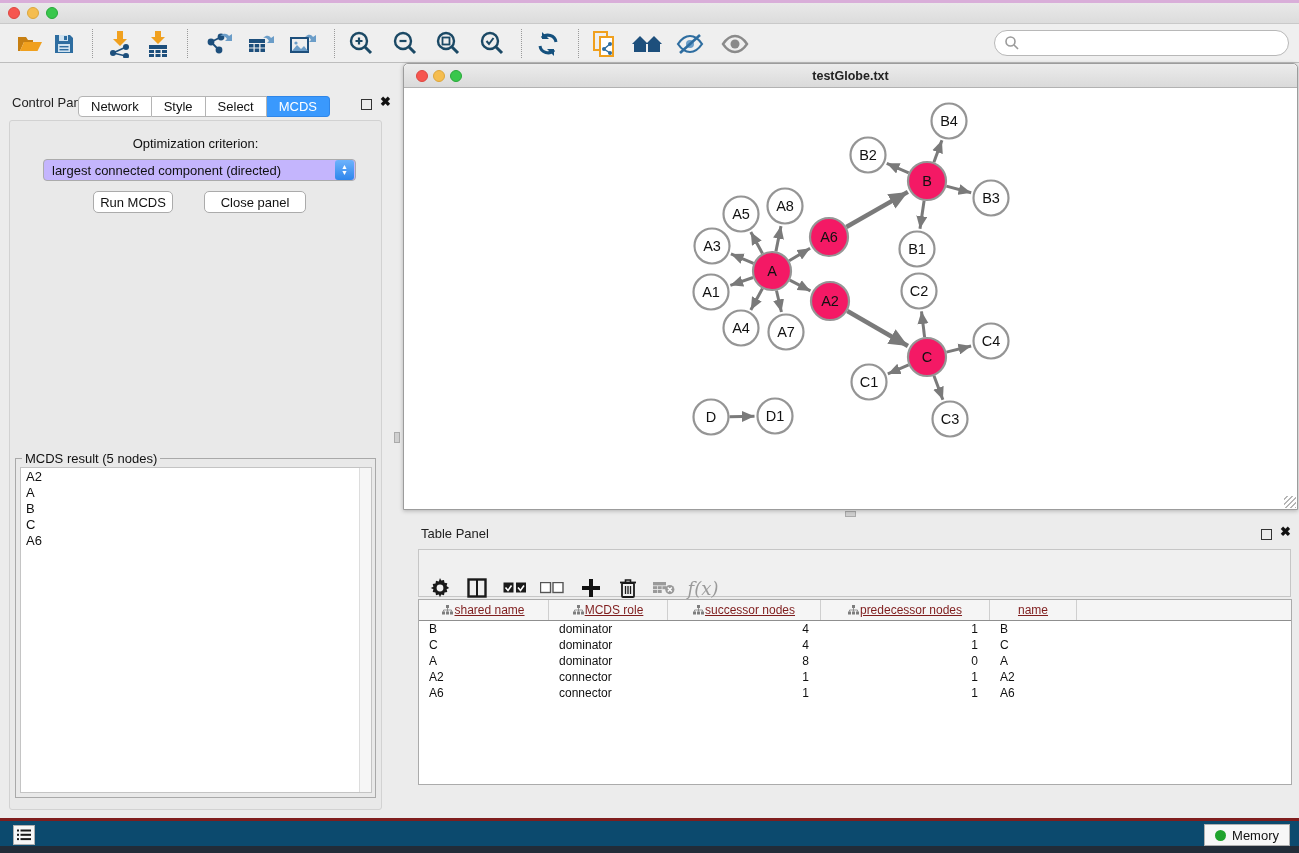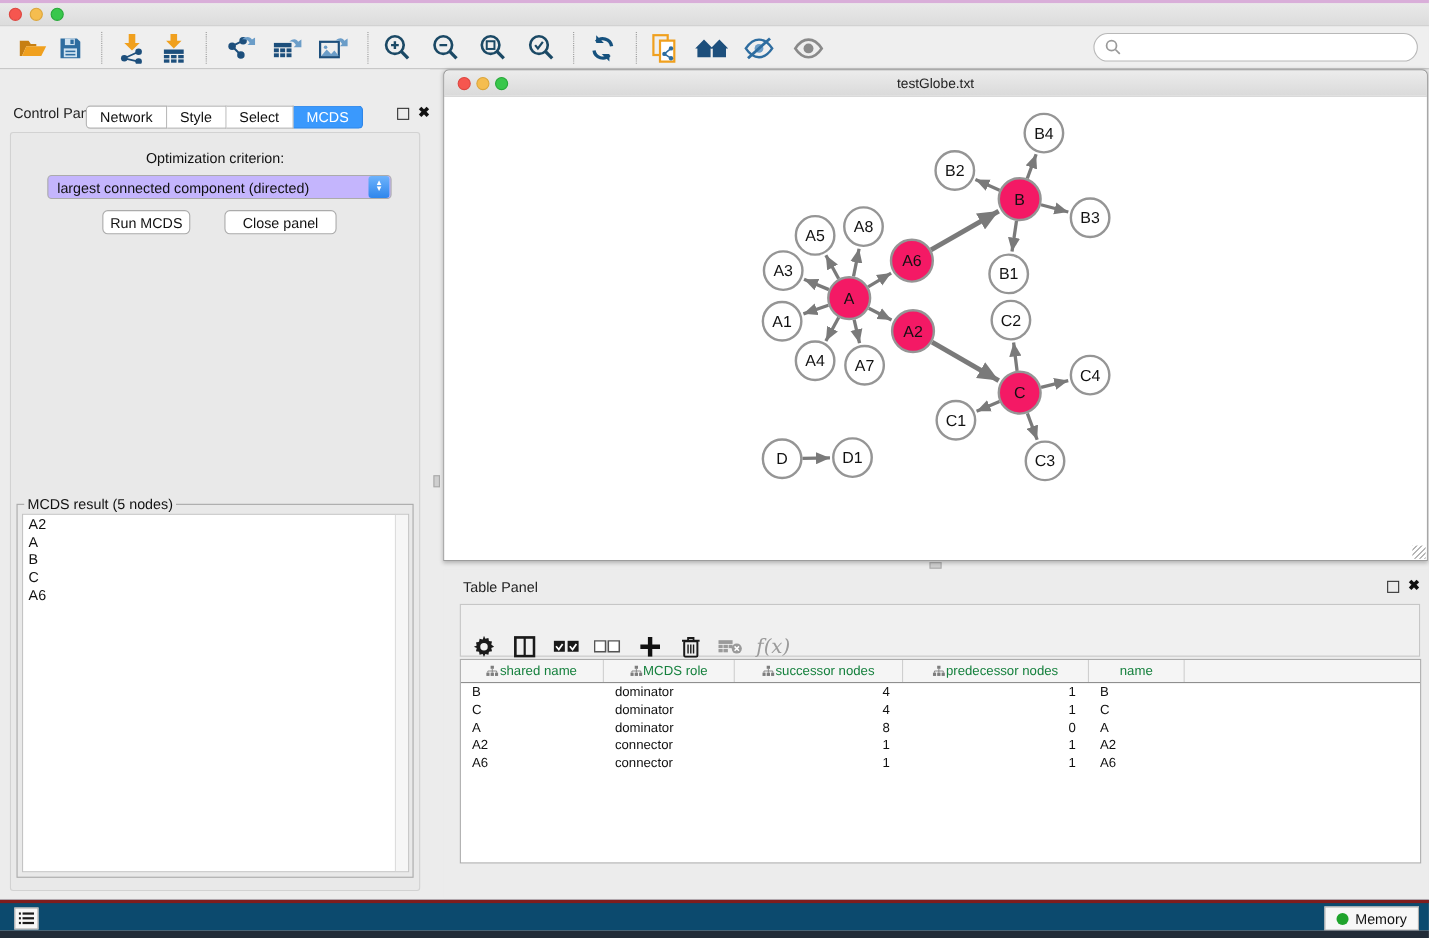--- a/index.html
+++ b/index.html
@@ -42,35 +42,35 @@
   #opt-stepper span { color:#fff; font-size:7px; line-height:6px; }
   .cp-btn { position:absolute; top:70px; height:22px; background:#fff; border:1px solid #ababab; border-radius:5px; font-size:13px; color:#111; display:flex; align-items:center; justify-content:center; cursor:pointer; }
   #mcds-fieldset { left:5px; top:337px; width:361px; height:340px; border:1px solid #a9a9a9; background:#e9e9e9; }
   #mcds-legend { position:absolute; top:-8px; left:6px; background:#e9e9e9; font-size:13px; color:#111; padding:0 3px; }
   #mcds-list { position:absolute; left:4px; top:8px; width:352px; height:326px; background:#fff; border:1px solid #c4c4c4; overflow:hidden; }
   #mcds-scroll { position:absolute; right:0; top:0; width:12px; height:100%; background:#f6f6f6; border-left:1px solid #ddd; }
   .mcds-item { font-size:13px; color:#111; padding:1px 5px; height:16px; cursor:default; }
 
   
   #net-frame { left:403px; top:63px; width:895px; height:447px; background:#fff; border:1px solid #9c9c9c; border-radius:5px 5px 0 0; box-shadow:0 1px 4px rgba(0,0,0,.25); }
-  #net-titlebar { left:0; top:0; width:100%; height:24px; background:linear-gradient(#ececec,#dadada); border-bottom:1px solid #b2b2b2; border-radius:5px 5px 0 0; }
+  #net-titlebar { left:0; top:0; width:100%; height:24px; background:linear-gradient(#ececec,#dadada); border-bottom:1px solid #b2b2b2; border-radius:5px 5px 0 0;font-weight:bold; }
   #net-title { width:100%; top:5px; text-align:center; font-size:12.5px; color:#222; }
   #net-canvas { left:0; top:24px; width:893px; height:421px; background:#fff; }
   #resize-grip { right:1px; bottom:1px; width:12px; height:12px;
     background:repeating-linear-gradient(135deg, transparent 0 2px, #b5b5b5 2px 3.5px); cursor:nwse-resize; }
   .split-handle { background:#cfcfcf; border:1px solid #aaa; }
 
   
   #table-panel { left:403px; top:518px; width:896px; height:299px; background:#ececec; }
   #tp-toolbar { left:15px; top:31px; width:873px; height:48px; background:#f0f0f0; border:1px solid #c6c6c6; }
   .tp-icon { position:absolute; top:9px; width:32px; height:30px; display:flex; align-items:center; justify-content:center; cursor:pointer;margin-top:14px; }
   #fx-label { font-family:"DejaVu Serif", serif; font-style:italic; font-size:18px; color:#9a9a9a; }
   #data-table { left:15px; top:81px; width:874px; height:186px; background:#fff; border:1px solid #ababab; overflow:hidden; }
   .th-row { display:flex; height:21px; background:#f5f5f5; border-bottom:1px solid #8f8f8f; }
-  .th { display:flex; align-items:center; justify-content:center; font-size:12px; color:#15803d; border-right:1px solid #cfcfcf; gap:1px; }
+  .th { display:flex; align-items:center; justify-content:center; font-size:12px; color:#7f1d1d; border-right:1px solid #cfcfcf; gap:1px;text-decoration:underline; }
   .td-row { display:flex; height:16px; }
   .td { font-size:12px; color:#111; padding:1px 0; }
   .tree-ico { width:11px; height:10px; }
 
   
   #tp-tabs-wrap { left:0; top:270px; width:100%; display:flex; justify-content:center; }
 
   
   #status-bar { left:0; top:818px; width:1299px; height:28px; background:#0c4a6e; border-top:3px solid #7f1d1d; }
   #list-btn { left:13px; top:4px; width:22px; height:20px; background:#f7f7f7; border:1px solid #b0b0b0; display:flex; align-items:center; justify-content:center; cursor:pointer; }

